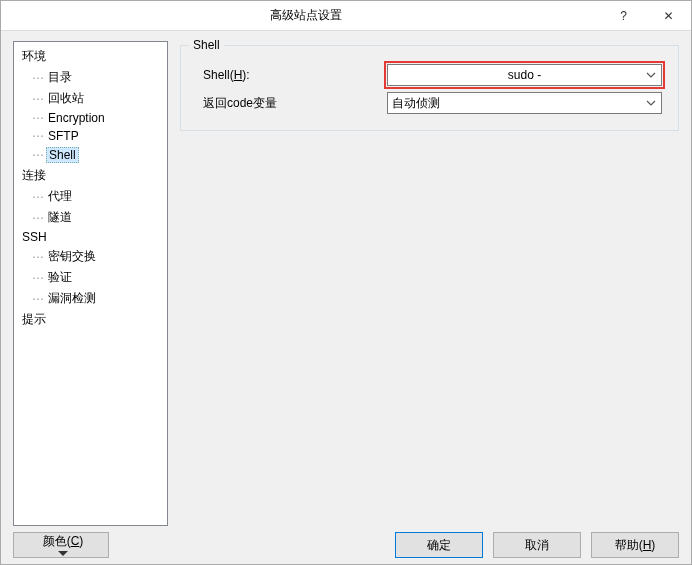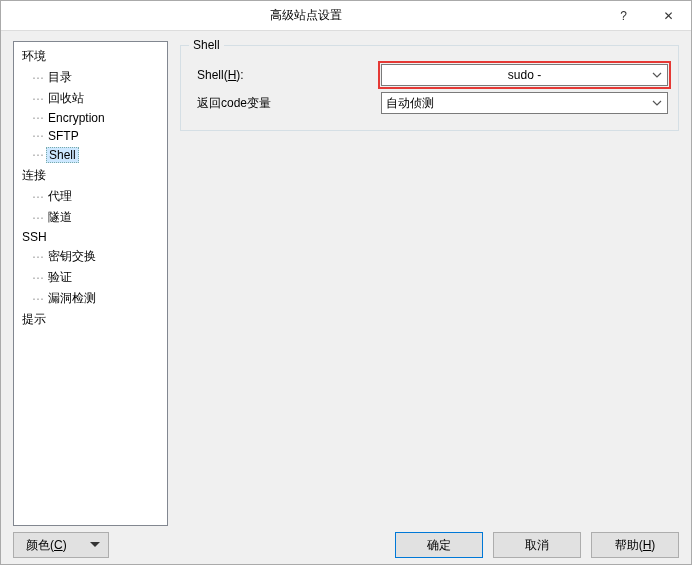--- a/index.html
+++ b/index.html
@@ -11,31 +11,31 @@
 .tree { width: 155px; height: 485px; background: #fff; border: 1px solid #828790; padding: 4px 0; overflow: auto; }
 .tree-item { padding: 2px 0 2px 6px; color: #000; display: flex; align-items: center; white-space: nowrap; }
 .tree-item.top { font-weight: normal; }
 .tree-item .dash { color: #a0a0a0; margin-right: 2px; }
 .tree-item.indent { padding-left: 18px; }
 .tree-item.selected span.lbl { background: #cde8ff; border: 1px dotted #7aa; padding: 0 2px; }
 .tree-item span.lbl { padding: 0 2px; }
 .rightpane { flex: 1; position: relative; }
 .groupbox { border: 1px solid #d5dfe5; border-radius: 0; padding: 12px 10px 10px 10px; margin-top: 4px; position: relative; }
 .groupbox .legend { position: absolute; top: -8px; left: 8px; background: #f0f0f0; padding: 0 4px; color: #000; }
-.form-row { display: flex; align-items: center; margin: 6px 0; }
+.form-row { display: flex; align-items: center; margin: 6px 6px; }
 .form-row .label { width: 190px; color: #000; padding-left: 6px; }
 .form-row .control { flex: 1; }
 .combo { width: 100%; height: 22px; background: #fff; border: 1px solid #7a7a7a; display: flex; align-items: center; padding: 0 4px; position: relative; }
 .combo .arrow { position: absolute; right: 4px; top: 4px; }
 .highlight-red { outline: 2px solid #e53935; outline-offset: 1px; justify-content: center; }
 .footer { height: 48px; display: flex; align-items: center; padding: 0 12px; gap: 10px; }
 .footer .spacer { flex: 1; }
 .btn { min-width: 88px; height: 26px; background: #e1e1e1; border: 1px solid #adadad; display: inline-flex; align-items: center; justify-content: center; color: #000; cursor: default; padding: 0 10px; }
 .btn.default { border: 1px solid #0078d7; margin-left: 12px; }
-.btn.color-btn { min-width: 96px; justify-content: space-between; padding: 0 8px 0 12px; }
+.btn.color-btn { min-width: 96px; justify-content: space-between; padding: 0 8px 0 12px; flex-direction: column; }
 svg { display: block; }
 .underline-hotkey { text-decoration: underline; }
 </style>
 </head>
 <body>
 
 <div class="titlebar">
   <div class="t-text">高级站点设置</div>
   <div class="t-btn">
       <span>?</span>

